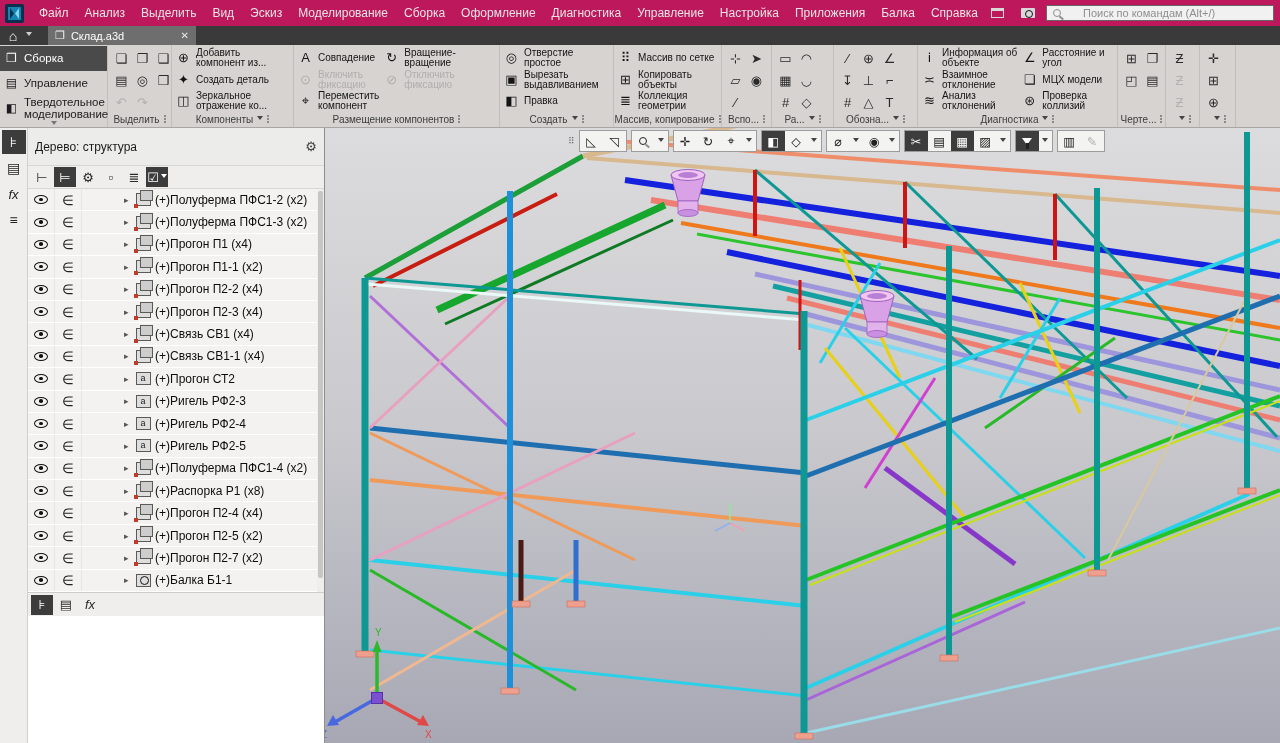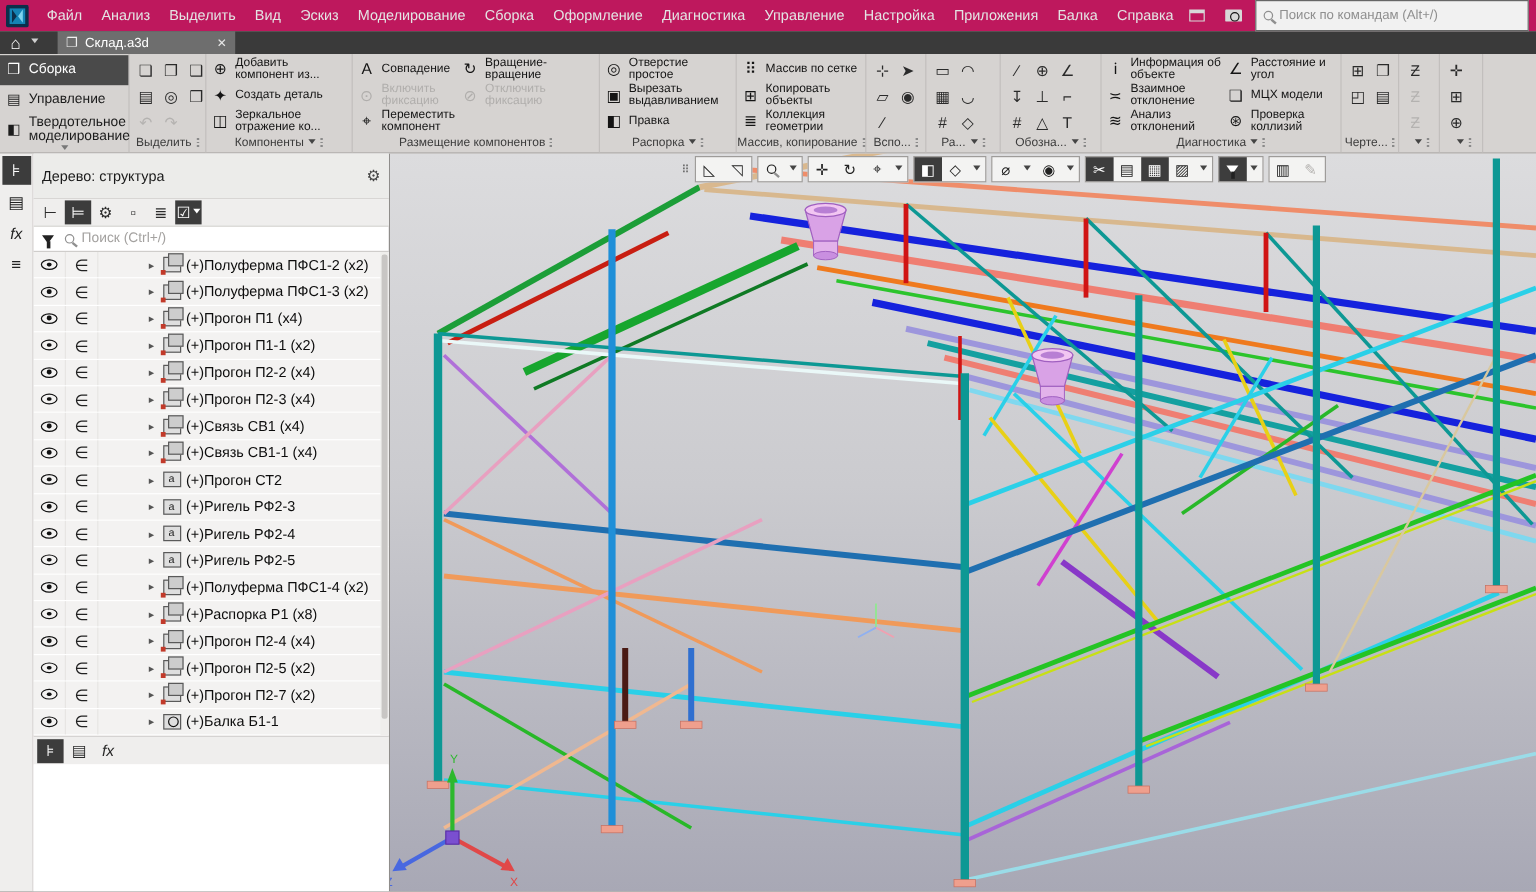--- a/index.html
+++ b/index.html
@@ -8,21 +8,21 @@
 
   
   .titlebar{height:26px;background:#be185d;display:flex;align-items:center;color:#e4e4e4}
   .logo{width:19px;height:19px;margin:3px 7px 3px 5px;flex:none}
   .mi{padding:0 8px;font-size:12px;cursor:default;white-space:nowrap}
   .tb-right{margin-left:auto;display:flex;align-items:center;gap:6px;padding-right:2px}
   .tbicon{width:24px;height:18px;display:flex;align-items:center;justify-content:center}
   .ic-window{width:13px;height:10px;border:1.3px solid #d8d8d8;border-top-width:3px}
   .ic-camera{width:14px;height:10px;background:#d8d8d8;border-radius:1px;position:relative}
   .ic-camera::after{content:"";position:absolute;left:4px;top:2px;width:6px;height:6px;border:1.4px solid #141414;border-radius:50%}
-  .tsearch{width:228px;height:26px;background:#f1f1f1;border:1px solid #666;display:flex;align-items:center;gap:5px;padding:0 6px}
+  .tsearch{width:228px;height:16px;background:#f1f1f1;border:1px solid #666;display:flex;align-items:center;gap:22px;padding:0 6px}
   .tsearch input{border:none;outline:none;background:transparent;font-size:11px;width:100%;color:#444;font-family:"Liberation Sans",sans-serif}
   .tsearch input::placeholder{color:#8f8f8f}
   .mag{width:8px;height:8px;border:1.5px solid #8f8f8f;border-radius:50%;position:relative;flex:none}
   .mag::after{content:"";position:absolute;width:5px;height:1.5px;background:#8f8f8f;right:-4px;bottom:-2px;transform:rotate(40deg)}
   .wbtn{width:30px;height:22px;display:flex;align-items:center;justify-content:center;font-size:12px;color:#eee}
 
   
   .tabbar{height:19px;background:#3a3a3a;display:flex;align-items:stretch;color:#fff}
   .home{width:26px;display:flex;align-items:center;justify-content:center;font-size:14px}
   .homecaret{width:14px;display:flex;align-items:center}
@@ -226,21 +226,21 @@
         </div>
         <div class="rgroup" style="width: 114px;">
           <div class="rcol">
             <div class="rbtn"><span class="ric">◎</span><span>Отверстие
 простое</span></div>
             <div class="rbtn"><span class="ric">▣</span><span>Вырезать
 выдавливанием</span></div>
             <div class="rbtn"><span class="ric">◧</span><span>Правка</span></div>
           </div>
           <div class="glabel">
-            <span>Распорка</span>
+            <span>Создать</span>
             <span class="caret"></span>
             <span class="grip"></span>
           </div>
         </div>
         <div class="rgroup" style="width: 108px;">
           <div class="rcol">
             <div class="rbtn"><span class="ric">⠿</span><span>Массив по сетке</span></div>
             <div class="rbtn"><span class="ric">⊞</span><span>Копировать
 объекты</span></div>
             <div class="rbtn"><span class="ric">≣</span><span>Коллекция
@@ -405,25 +405,20 @@
       <span class="gear">⚙</span>
     </div>
     <div class="tp-toolbar" id="tree-toolbar">
         <span class="ttb">⊢</span>
         <span class="ttb active">⊨</span>
         <span class="ttb">⚙</span>
         <span class="ttb">▫</span>
         <span class="ttb">≣</span>
         <span class="ttb active">☑<span class="caret"></span></span>
       </div>
-    <div class="tp-search">
-      <span class="cssfunnel"></span>
-      <span class="mag"></span>
-      <input placeholder="Поиск (Ctrl+/)" style="">
-    </div>
     <div class="tp-rows" id="tree-rows">
 
     <div class="trow">
           <span class="tcell">
             <span class="eyeic"></span>
           </span>
           <span class="tcell elemc">∈</span>
           <span class="tarr">▸</span>
           <span class="picon multi"></span>
           <span class="tlab">(+)Полуферма ПФС1-2 (x2)</span>

